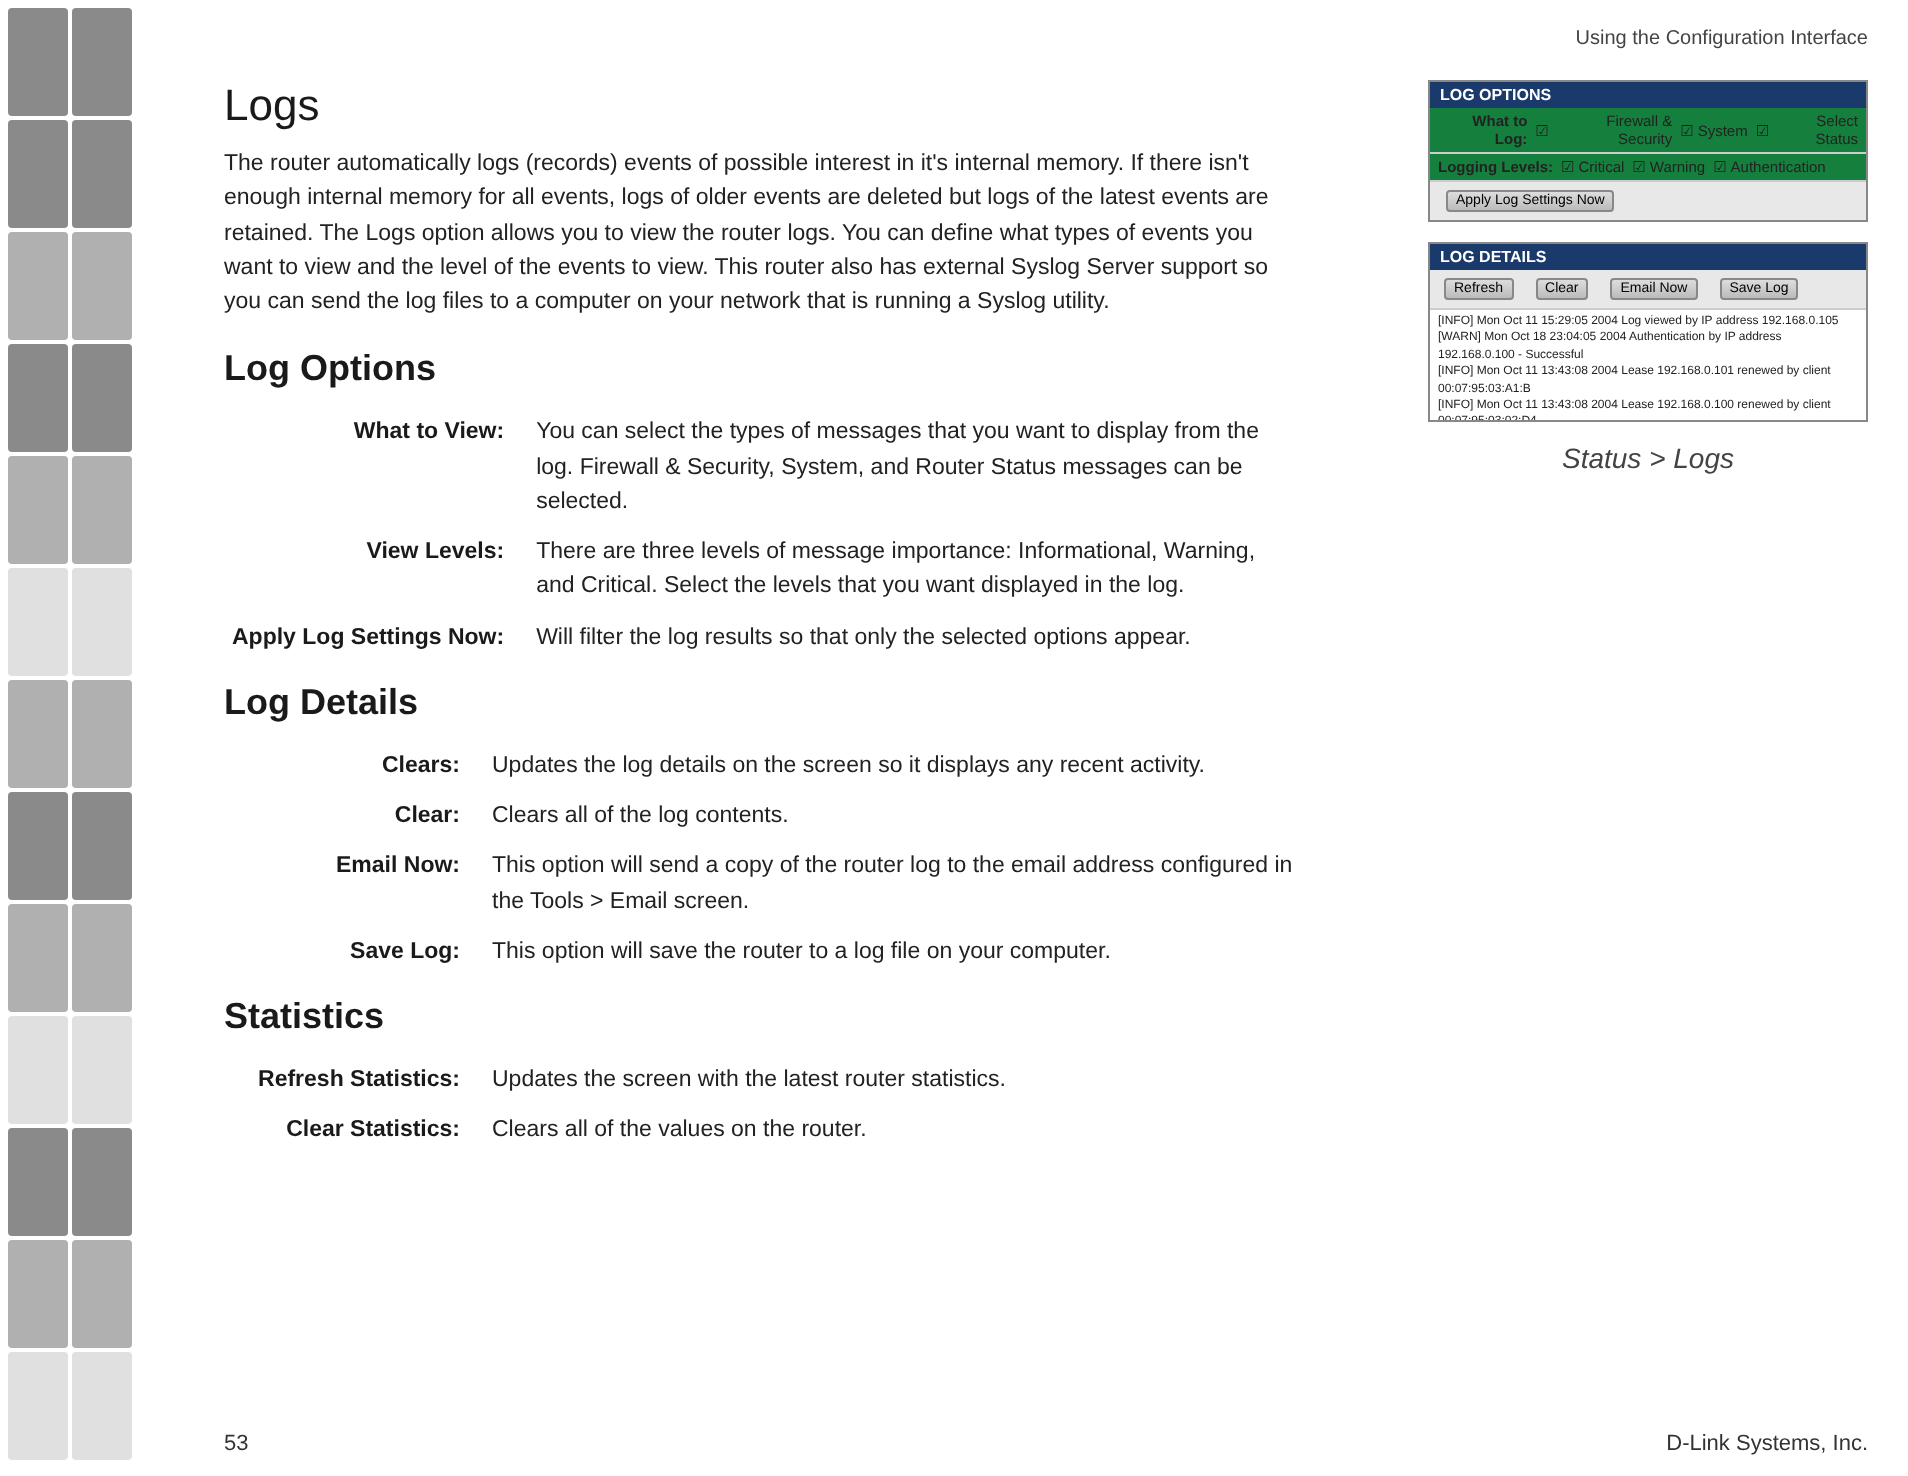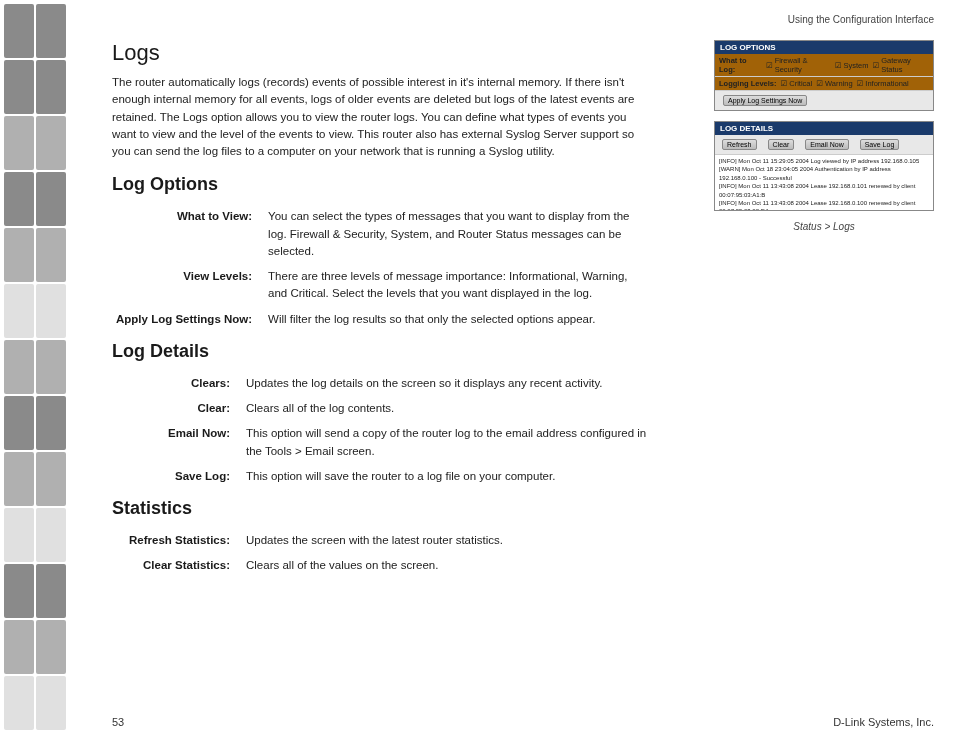--- a/index.html
+++ b/index.html
@@ -146,21 +146,22 @@
       padding: 2px 5px;
       font-size: 8px;
       font-weight: bold;
     }
     .ss-row {
       display: flex;
       align-items: center;
       padding: 2px 4px;
       border-bottom: 1px solid #ccc;
       font-size: 7.5px;
-      background: #a16207;
+      background: #15803d;
+      text-align: right;
     }
     .ss-row label {
       font-weight: bold;
       margin-right: 4px;
     }
     .ss-checkbox-group {
       display: flex;
       gap: 4px;
     }
     .ss-checkbox {
@@ -195,21 +196,21 @@
       font-size: 6px;
       padding: 2px 4px;
       line-height: 1.4;
       background: #fff;
       color: #222;
       height: 55px;
       overflow: hidden;
     }
     .ss-caption {
       text-align: center;
-      font-size: 10px;
+      font-size: 14px;
       color: #444;
       font-style: italic;
       margin-top: 10px;
     }
   </style>
 </head>
 <body>
 
 <div class="left-grid">
 
@@ -278,38 +279,38 @@
         <div class="ss-checkbox">
           <span>☑</span>
           <span>Firewall &amp; Security</span>
         </div>
         <div class="ss-checkbox">
           <span>☑</span>
           <span>System</span>
         </div>
         <div class="ss-checkbox">
           <span>☑</span>
-          <span>Gateway Status</span>
+          <span>Select Status</span>
         </div>
       </div>
     </div>
     <div class="ss-row">
       <label>Logging Levels:</label>
       <div class="ss-checkbox-group">
         <div class="ss-checkbox">
           <span>☑</span>
           <span>Critical</span>
         </div>
         <div class="ss-checkbox">
           <span>☑</span>
           <span>Warning</span>
         </div>
         <div class="ss-checkbox">
           <span>☑</span>
-          <span>Informational</span>
+          <span>Authentication</span>
         </div>
       </div>
     </div>
     <div style="padding: 2px 4px; background:#e8e8e8;">
       <button class="ss-btn">Apply Log Settings Now</button>
     </div>
   </div>
 
   <div class="screenshot-box">
     <div class="ss-details-header">LOG DETAILS</div>
@@ -381,21 +382,21 @@
   <h2 class="section-title">Statistics</h2>
 
   <table class="def-table">
     <tbody>
       <tr>
         <td class="label-col">Refresh Statistics:</td>
         <td class="val-col">Updates the screen with the latest router statistics.</td>
       </tr>
       <tr>
         <td class="label-col">Clear Statistics:</td>
-        <td class="val-col">Clears all of the values on the screen.</td>
+        <td class="val-col">Clears all of the values on the router.</td>
       </tr>
     </tbody>
   </table>
 
 </div>
 
 <div class="footer">
   <span>53</span>
   <span>D-Link Systems, Inc.</span>
 </div>

